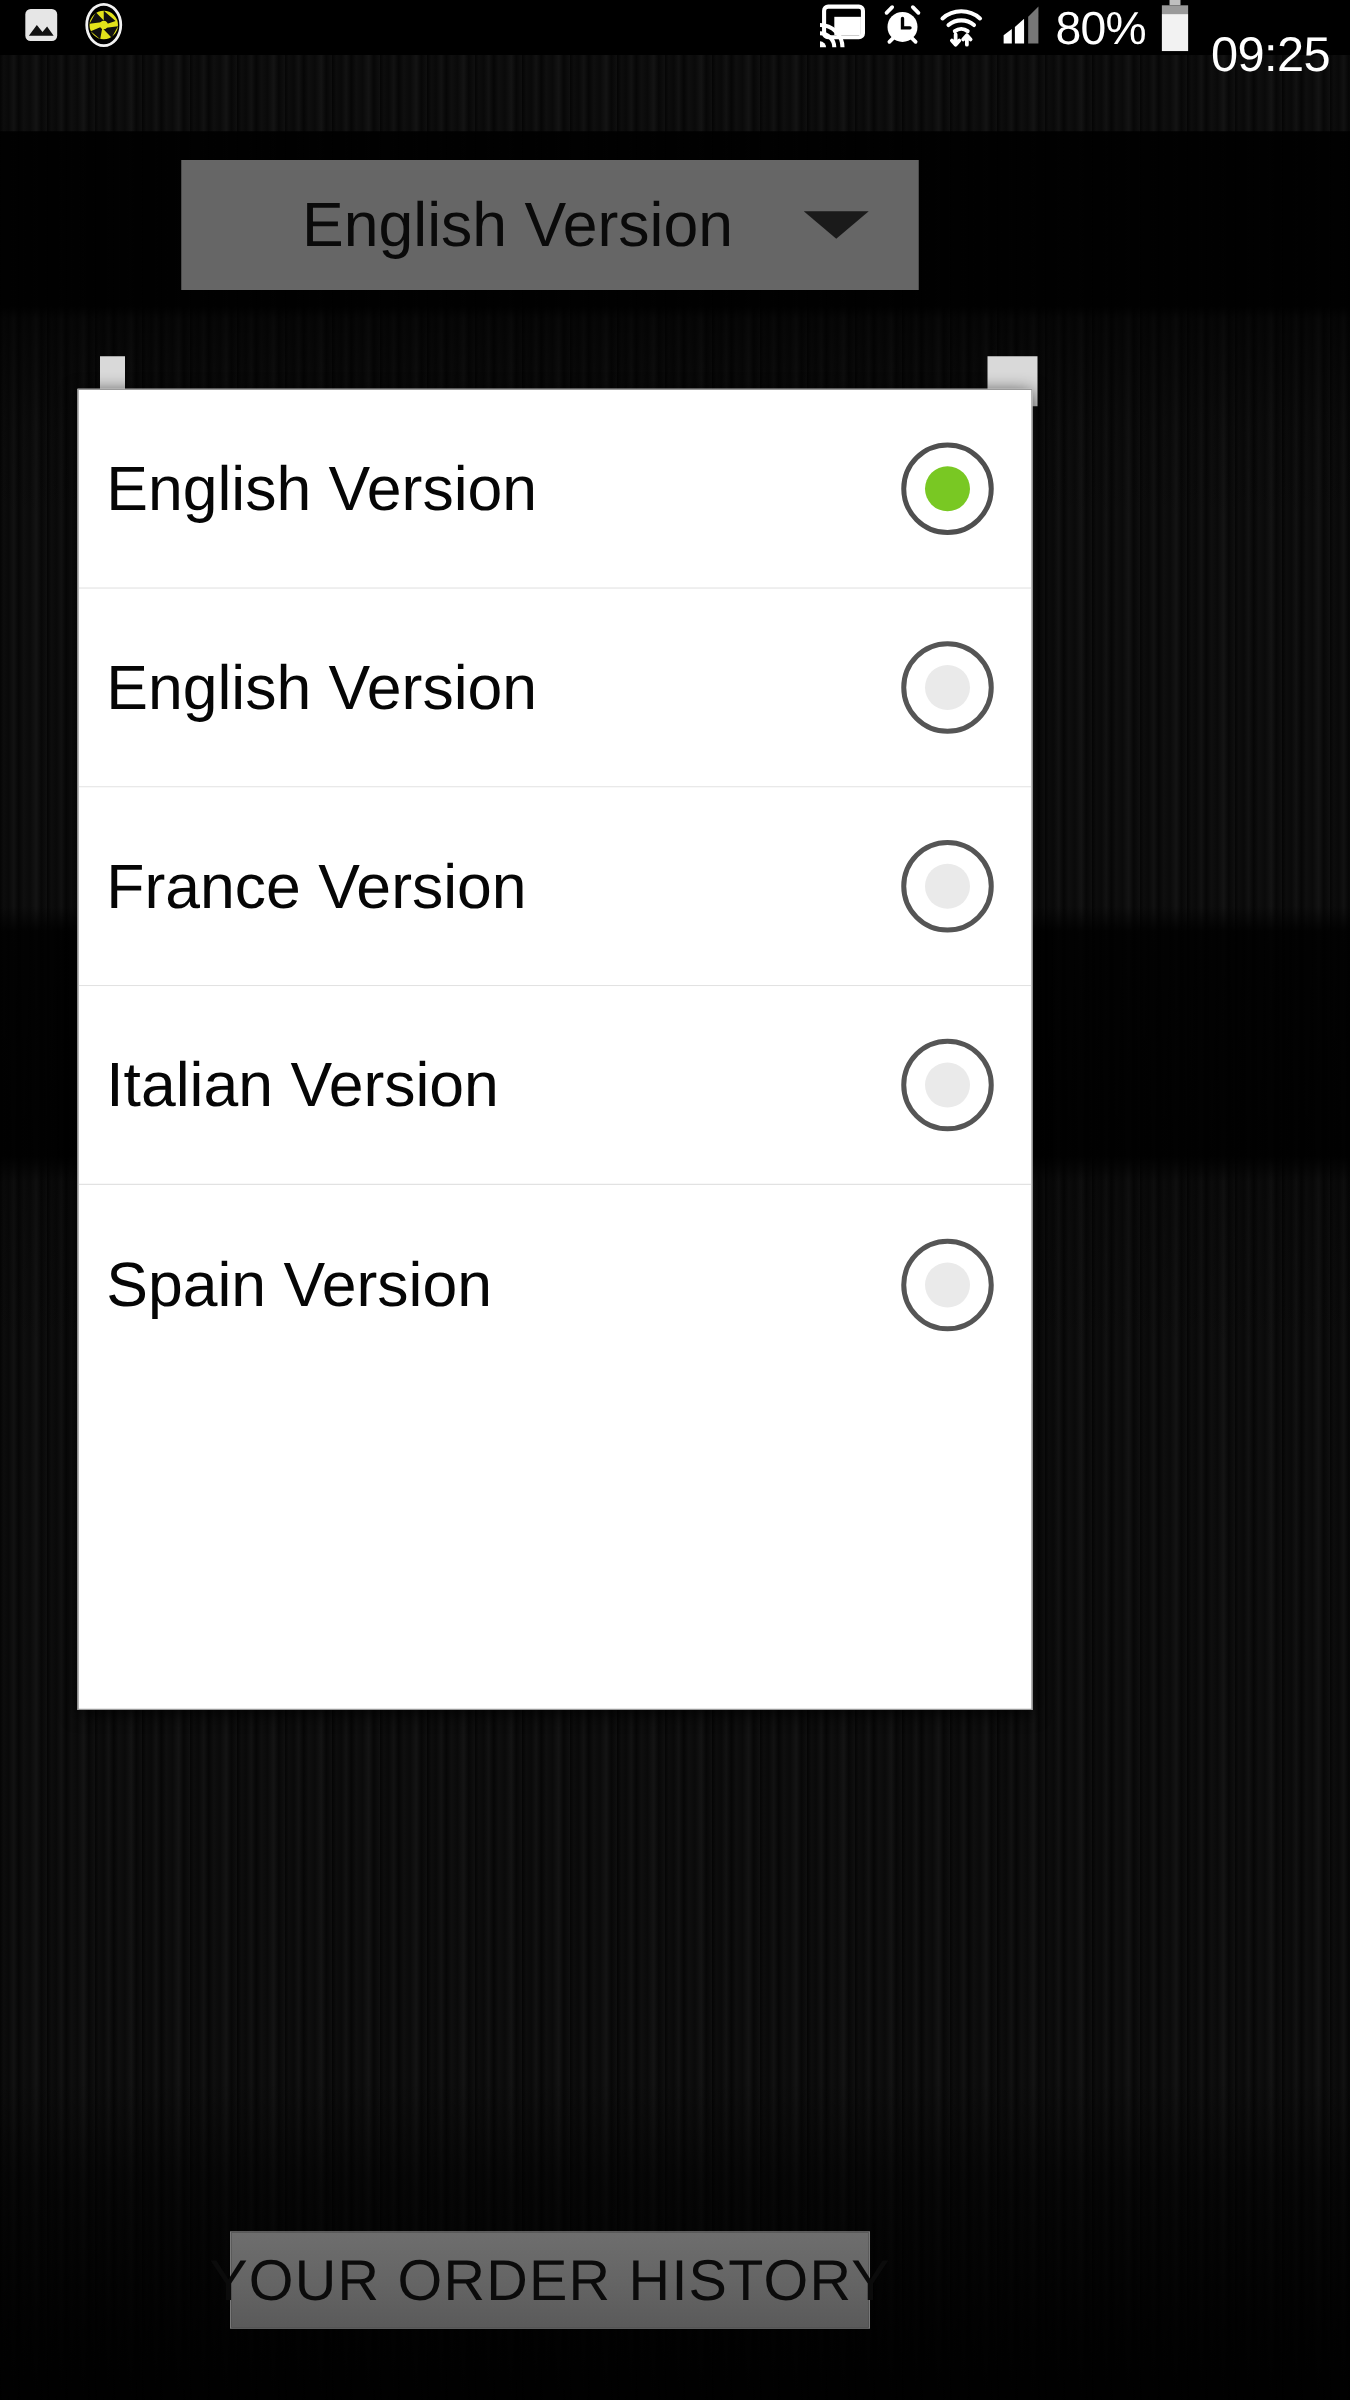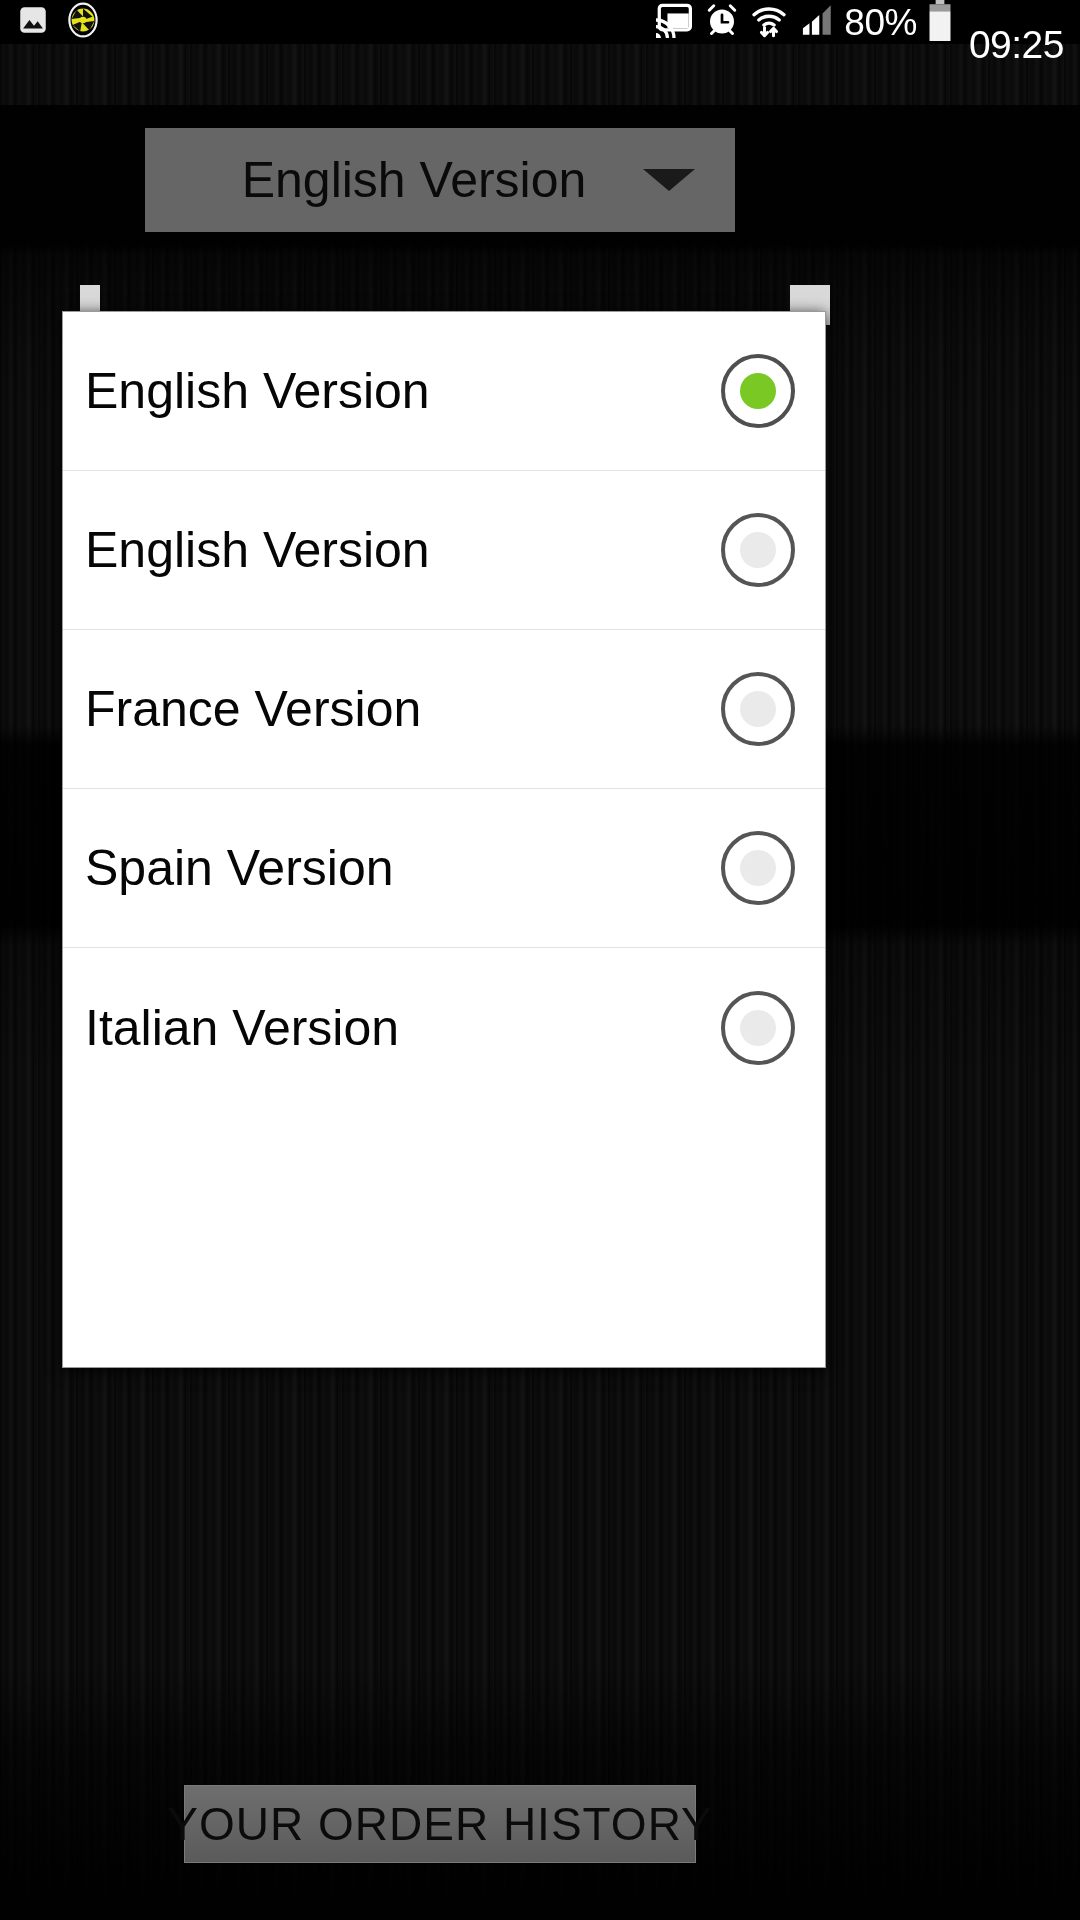--- a/index.html
+++ b/index.html
@@ -234,27 +234,27 @@
         <span class="radio-dot"></span>
       </span>
     </div>
     <div class="row">
       <span class="row-label">France Version</span>
       <span class="radio">
         <span class="radio-dot"></span>
       </span>
     </div>
     <div class="row">
+      <span class="row-label">Italian Version</span>
+      <span class="radio">
+        <span class="radio-dot"></span>
+      </span>
+    </div>
+    <div class="row">
       <span class="row-label">Spain Version</span>
-      <span class="radio">
-        <span class="radio-dot"></span>
-      </span>
-    </div>
-    <div class="row">
-      <span class="row-label">Italian Version</span>
       <span class="radio">
         <span class="radio-dot"></span>
       </span>
     </div>
   </div>
 
   <div id="order-history-button">
     <span id="order-history-label">YOUR ORDER HISTORY</span>
   </div>
 </div>

